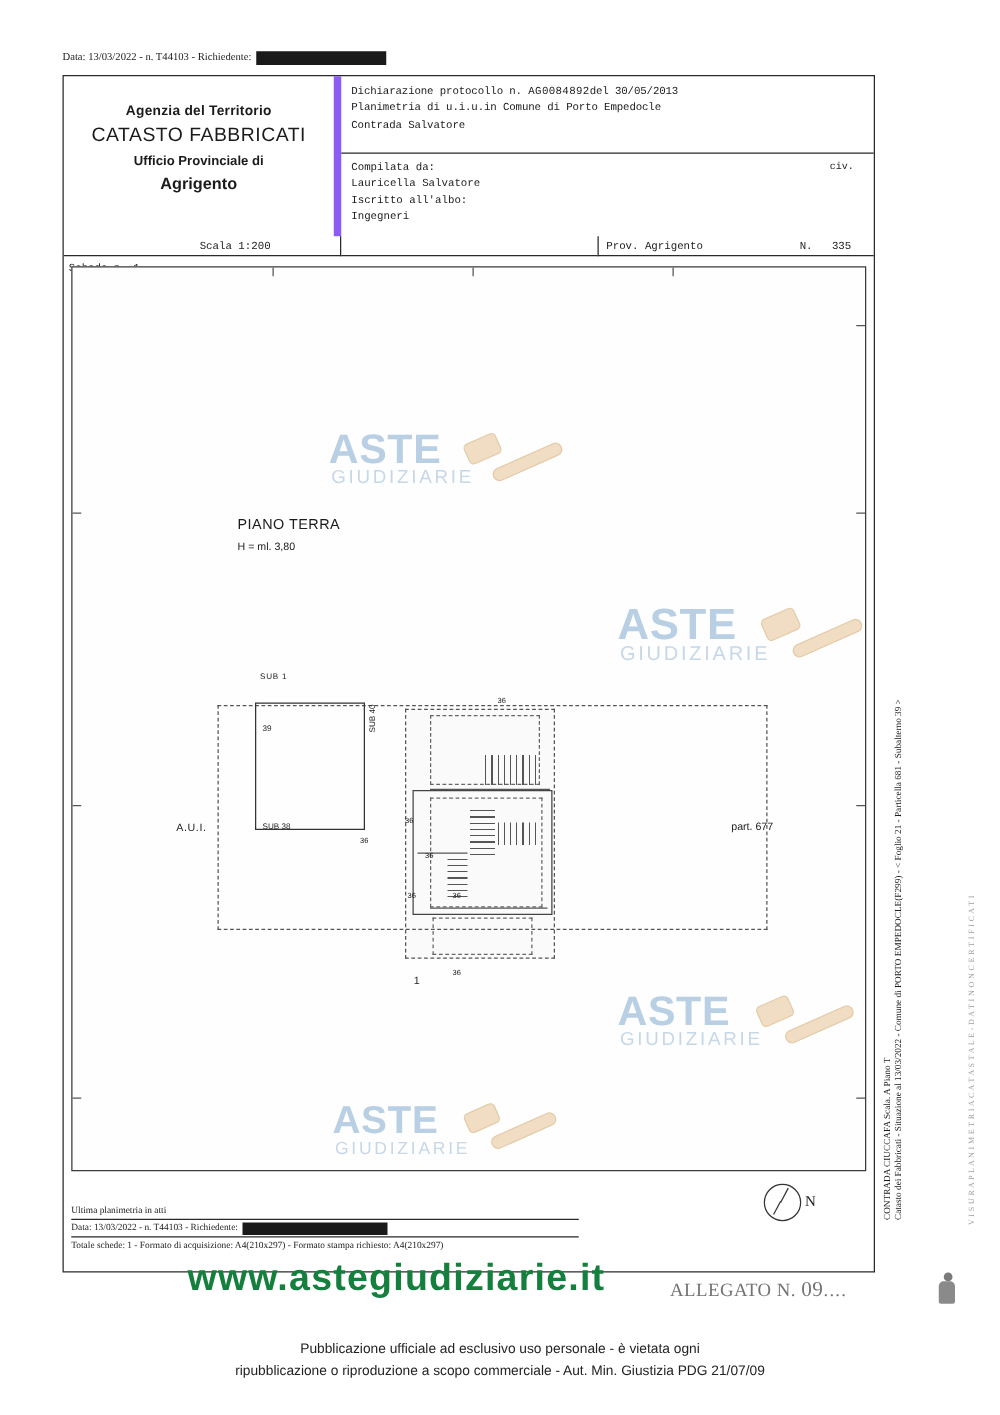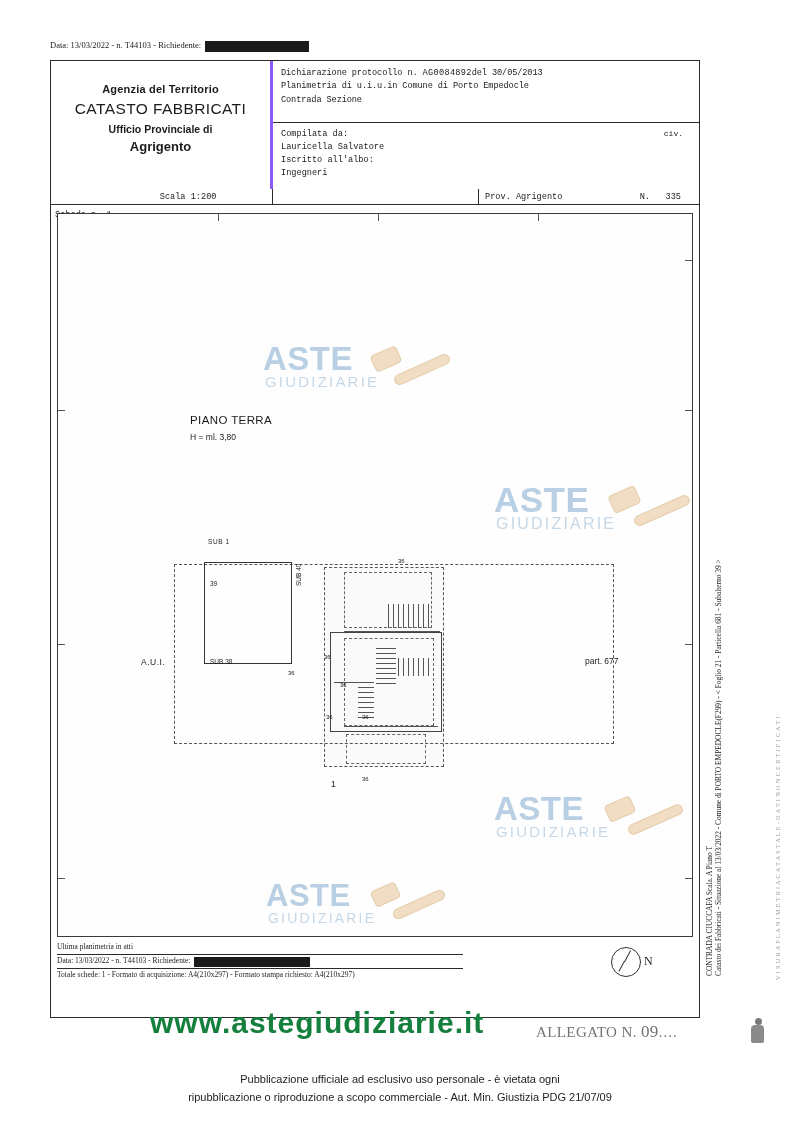--- a/index.html
+++ b/index.html
@@ -51,21 +51,21 @@
     position: absolute;
     left: 0;
     top: 0;
     width: 100%;
     height: 128px;
     box-sizing: border-box;
     display: flex;
   }
   .hdr-left {
     width: 222px;
-    border-right: 3px solid #8b5cf6;
+    border-right: 6px solid #8b5cf6;
     box-sizing: border-box;
     display: flex;
     flex-direction: column;
     align-items: center;
     justify-content: flex-start;
     padding-top: 22px;
   }
   .ag-line1 {
     font-size: 11px;
     font-weight: bold;
@@ -343,21 +343,21 @@
   .dim-line {
     position: absolute;
     background: #555;
     height: 1px;
   }
 
   
   .footer-block {
     position: absolute;
     left: 6px;
-    bottom: 36px;
+    bottom: 15px;
     width: 406px;
     font-family: "Liberation Serif", serif;
     font-size: 7.5px;
     line-height: 1.45;
     color: #222;
   }
   .footer-block .sep {
     border-top: 1px solid #2a2a2a;
     margin: 1px 0;
     width: 100%;
@@ -563,21 +563,21 @@
         <div class="ag-line4">Agrigento</div>
       </div>
       <div class="hdr-right">
         <div class="hdr-decl">
           <div>
             <span>Dichiarazione protocollo n.</span>
             <span class="prot-num">AG0084892</span><span>del</span>
             <span>30/05/2013</span>
           </div>
           <div>Planimetria di u.i.u.in Comune di Porto Empedocle</div>
-          <div>Contrada Sezione</div>
+          <div>Contrada Salvatore</div>
         </div>
         <div class="hdr-ids">
           <div class="ids-right">
             <span class="civ-label">civ.</span>
             <div>Compilata da:</div>
             <div>Lauricella Salvatore</div>
             <div>Iscritto all'albo:</div>
             <div>Ingegneri</div>
           </div>
         </div>

